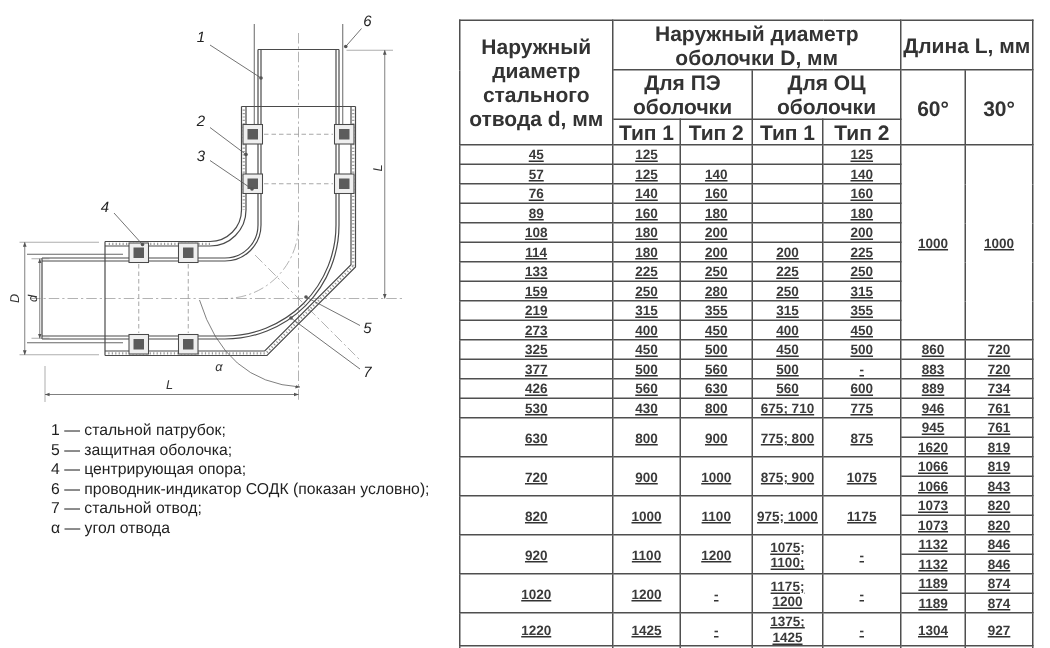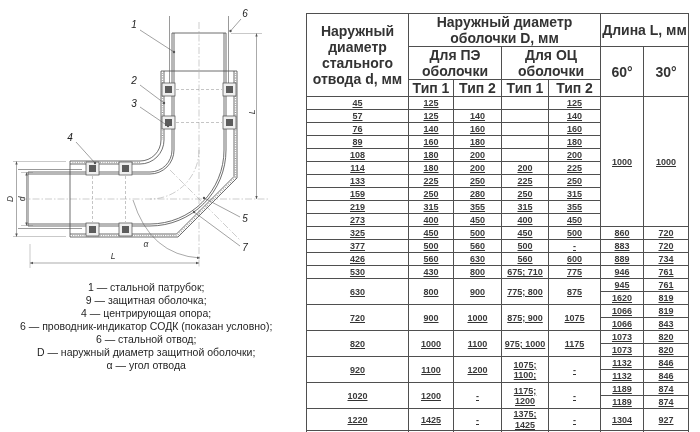--- a/index.html
+++ b/index.html
@@ -14,22 +14,22 @@
   .dashln{stroke:#8a8a8a;stroke-width:.5;fill:none;stroke-dasharray:3 2;}
   .wire{stroke:#555;stroke-width:.6;fill:none;}
   .lead{stroke:#555;stroke-width:.55;fill:none;}
   .dim{stroke:#555;stroke-width:.5;fill:none;}
   .ext{stroke:#777;stroke-width:.4;fill:none;}
   .callout{font-size:10px;font-style:italic;fill:#222;text-anchor:middle;}
   .dimlbl{font-size:8.5px;font-style:italic;fill:#333;text-anchor:middle;}
   .suprect{fill:#efefef;stroke:#4a4a4a;stroke-width:.7;}
   .supin{fill:#5c5c5c;}
   
-  .legend{position:absolute;left:20px;top:281px;font-size:10.5px;line-height:13px;
-          color:#1f1f1f;list-style:none;margin:0;padding:0;text-align:center;}
+  .legend{position:absolute;left:34px;top:281px;font-size:10.5px;line-height:13px;
+          color:#1f1f1f;list-style:none;margin:0;padding:0;}
   
   .tbl{position:absolute;left:306px;top:13px;width:382px;height:397px;
        border-collapse:collapse;table-layout:fixed;font-size:9px;color:#333;}
   .tbl th,.tbl td{border:1px solid #4f4f4f;text-align:center;vertical-align:middle;
        padding:0 1px;white-space:pre-line;line-height:1.15;}
   .tbl thead th{font-weight:bold;font-size:14px;}
   .tbl thead tr:nth-child(1){height:18px;}
   .tbl thead tr:nth-child(2){height:15px;}
   .tbl thead tr:nth-child(3){height:13px;}
   .tbl tbody tr{height:13px;text-decoration:underline;}
@@ -154,25 +154,24 @@
         <text class="dimlbl" transform="translate(251.5 112) rotate(-90)" dy="3">L</text>
 
         <path class="dim" d="M133 200 Q150 255 200 258" marker-end="url(#arr)"></path>
         <text class="dimlbl" x="146" y="247">α</text>
       </g>
     </svg>
   </div>
 
   <ul class="legend">
       <li>1 — стальной патрубок;</li>
-      <li>9 — защитная оболочка;</li>
+      <li>5 — защитная оболочка;</li>
       <li>4 — центрирующая опора;</li>
       <li>6 — проводник-индикатор СОДК (показан условно);</li>
-      <li>6 — стальной отвод;</li>
-      <li>D — наружный диаметр защитной оболочки;</li>
+      <li>7 — стальной отвод;</li>
       <li>α — угол отвода</li>
     </ul>
 
   <table class="tbl">
     <colgroup>
       <col style="width:102px">
         <col style="width:45px">
         <col style="width:48px">
       <col style="width:47px">
         <col style="width:52px">

